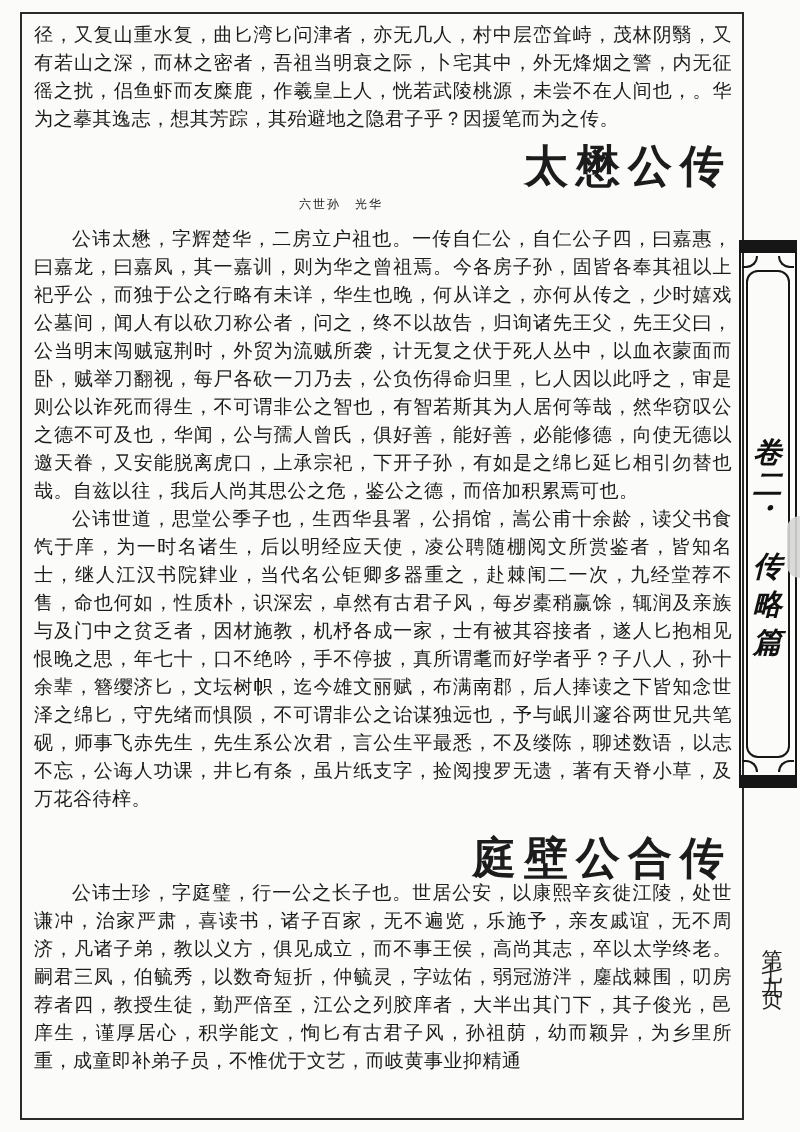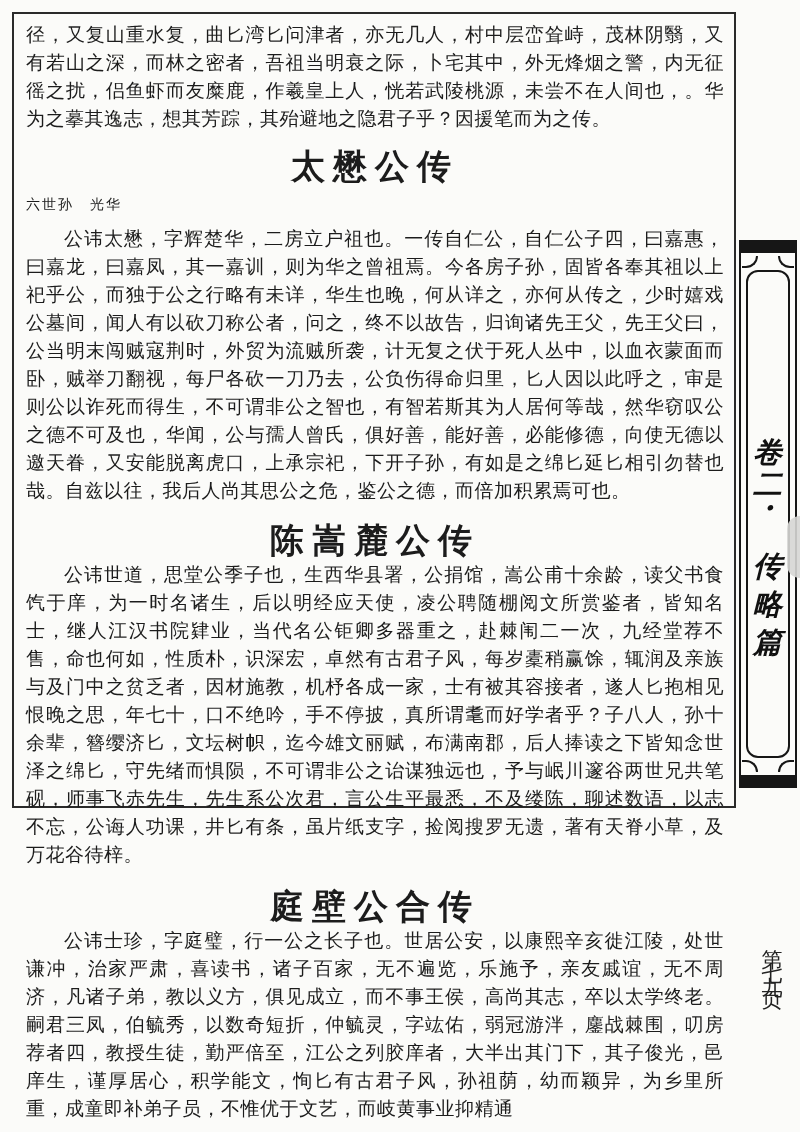--- a/index.html
+++ b/index.html
@@ -7,47 +7,47 @@
   body {
     position: relative;
     width: 800px; height: 1132px;
     background: #fbfbf9;
     font-family: "DejaVu Serif", "Liberation Serif", serif;
     color: #1c1c1c;
     overflow: hidden;
   }
   .content-box {
     position: absolute;
-    left: 12px; top: 12px;
-    width: 724px; height: 796px;
+    left: 20px; top: 12px;
+    width: 724px; height: 1108px;
     border: 2px solid #2a2a2a;
     padding: 6px 10px 4px 12px;
   }
   .para {
     font-size: 19px;
     line-height: 28px;
     text-align: justify;
     text-justify: inter-ideograph;
     letter-spacing: 0.5px;
   }
   .para.indent { text-indent: 2em; }
   .section-title {
-    text-align: center;
-    font-size: 34px;
+    text-align: right;
+    font-size: 44px;
     font-weight: bold;
     letter-spacing: 8px;
     line-height: 40px;
     margin-top: 16px;
   }
   .t1 { margin-top: 14px; }
   .t2 { margin-top: 16px; }
-  .t3 { margin-top: 18px; }
+  .t3 { margin-top: 26px; }
   .author-line {
-    text-align: left;
-    font-size: 14px;
+    text-align: center;
+    font-size: 12px;
     line-height: 24px;
     padding-right: 84px;
     margin: 6px 0 8px 0;
     letter-spacing: 2px;
   }
   
   .cartouche {
     position: absolute;
     right: 3px; top: 240px;
     width: 58px; height: 548px;
@@ -114,21 +114,20 @@
 <body>
 
 <div class="content-box">
 
   <p class="para">径，又复山重水复，曲匕湾匕问津者，亦无几人，村中层峦耸峙，茂林阴翳，又有若山之深，而林之密者，吾祖当明衰之际，卜宅其中，外无烽烟之警，内无征徭之扰，侣鱼虾而友糜鹿，作羲皇上人，恍若武陵桃源，未尝不在人间也，。华为之摹其逸志，想其芳踪，其殆避地之隐君子乎？因援笔而为之传。</p>
 
   <h1 class="section-title t1">太懋公传</h1>
   <div class="author-line">六世孙　光华</div>
   <p class="para indent">公讳太懋，字辉楚华，二房立户祖也。一传自仁公，自仁公子四，曰嘉惠，曰嘉龙，曰嘉凤，其一嘉训，则为华之曾祖焉。今各房子孙，固皆各奉其祖以上祀乎公，而独于公之行略有未详，华生也晚，何从详之，亦何从传之，少时嬉戏公墓间，闻人有以砍刀称公者，问之，终不以故告，归询诸先王父，先王父曰，公当明末闯贼寇荆时，外贸为流贼所袭，计无复之伏于死人丛中，以血衣蒙面而卧，贼举刀翻视，每尸各砍一刀乃去，公负伤得命归里，匕人因以此呼之，审是则公以诈死而得生，不可谓非公之智也，有智若斯其为人居何等哉，然华窃叹公之德不可及也，华闻，公与孺人曾氏，俱好善，能好善，必能修德，向使无德以邀天眷，又安能脱离虎口，上承宗祀，下开子孙，有如是之绵匕延匕相引勿替也哉。自兹以往，我后人尚其思公之危，鉴公之德，而倍加积累焉可也。</p>
 
-  <h1 class="section-title t2">陈嵩麓公传</h1>
   <p class="para indent">公讳世道，思堂公季子也，生西华县署，公捐馆，嵩公甫十余龄，读父书食饩于庠，为一时名诸生，后以明经应天使，凌公聘随棚阅文所赏鉴者，皆知名士，继人江汉书院肄业，当代名公钜卿多器重之，赴棘闱二一次，九经堂荐不售，命也何如，性质朴，识深宏，卓然有古君子风，每岁橐稍赢馀，辄润及亲族与及门中之贫乏者，因材施教，机杼各成一家，士有被其容接者，遂人匕抱相见恨晚之思，年七十，口不绝吟，手不停披，真所谓耄而好学者乎？子八人，孙十余辈，簪缨济匕，文坛树帜，迄今雄文丽赋，布满南郡，后人捧读之下皆知念世泽之绵匕，守先绪而惧陨，不可谓非公之诒谋独远也，予与岷川邃谷两世兄共笔砚，师事飞赤先生，先生系公次君，言公生平最悉，不及缕陈，聊述数语，以志不忘，公诲人功课，井匕有条，虽片纸支字，捡阅搜罗无遗，著有天脊小草，及万花谷待梓。</p>
 
   <h1 class="section-title t3">庭壁公合传</h1>
   <p class="para indent">公讳士珍，字庭璧，行一公之长子也。世居公安，以康熙辛亥徙江陵，处世谦冲，治家严肃，喜读书，诸子百家，无不遍览，乐施予，亲友戚谊，无不周济，凡诸子弟，教以义方，俱见成立，而不事王侯，高尚其志，卒以太学终老。嗣君三凤，伯毓秀，以数奇短折，仲毓灵，字竑佑，弱冠游泮，鏖战棘围，叨房荐者四，教授生徒，勤严倍至，江公之列胶庠者，大半出其门下，其子俊光，邑庠生，谨厚居心，积学能文，恂匕有古君子风，孙祖荫，幼而颖异，为乡里所重，成童即补弟子员，不惟优于文艺，而岐黄事业抑精通</p>
 
 </div>
 
 <div class="cartouche">
   <div class="bar top"></div>
   <div class="bar bottom"></div>

